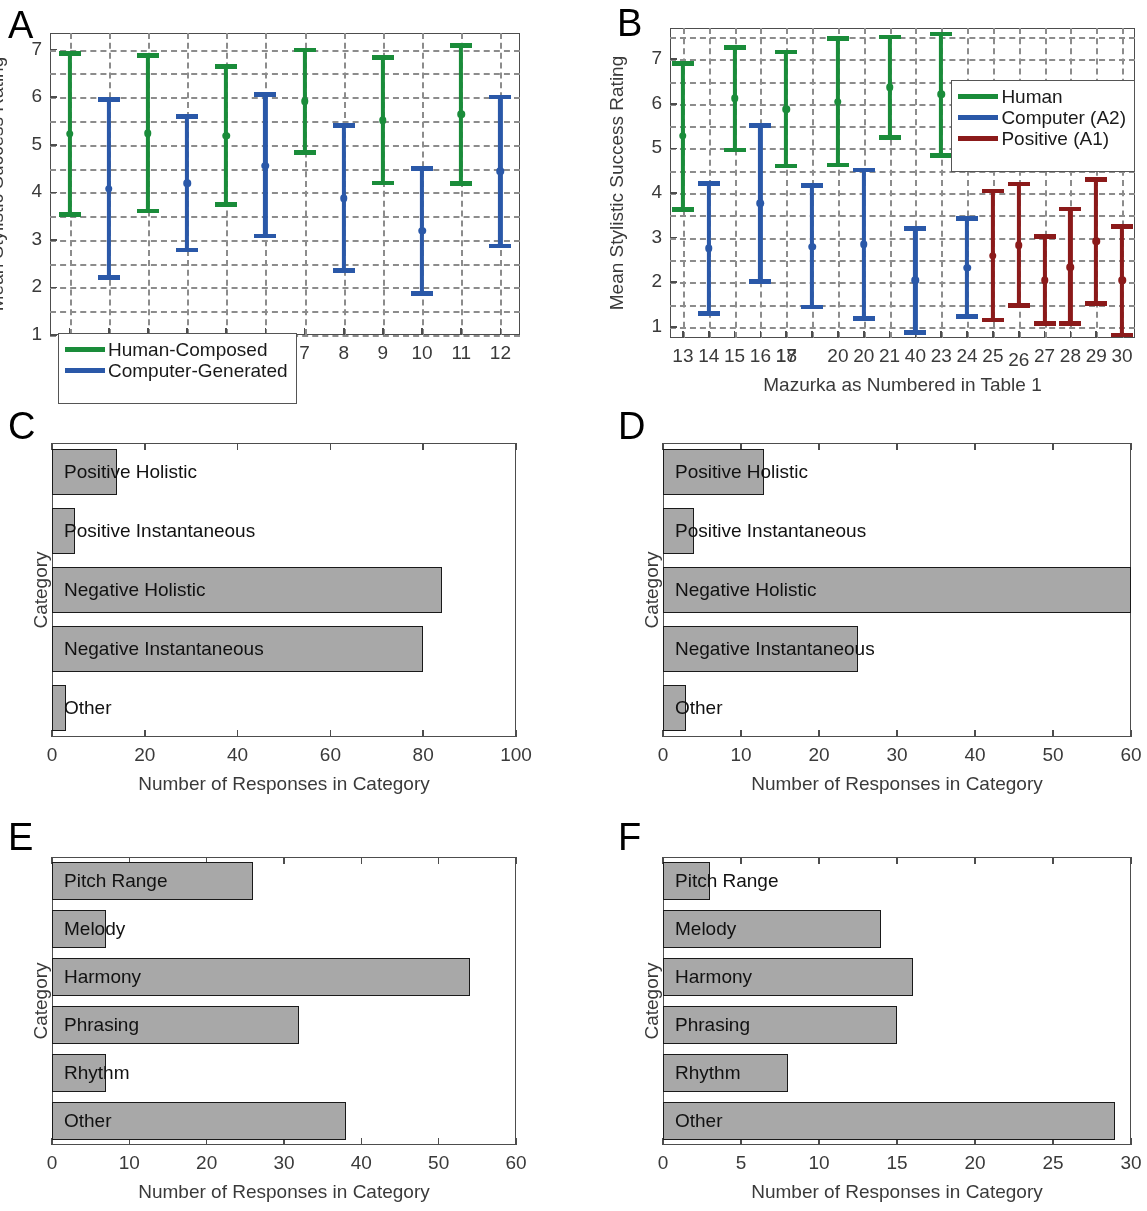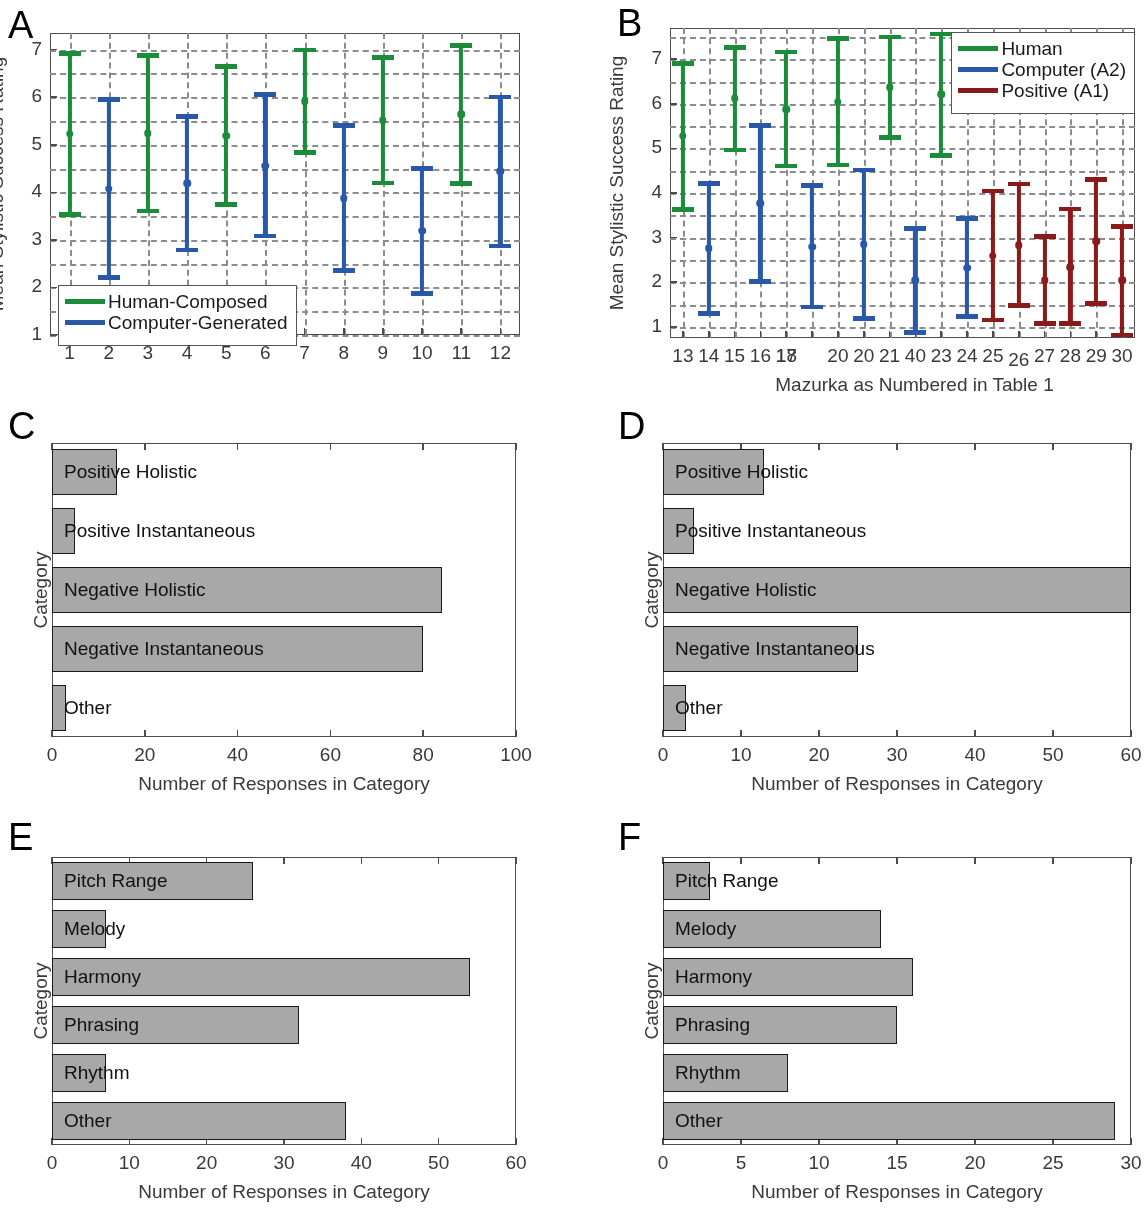--- a/index.html
+++ b/index.html
@@ -81,22 +81,23 @@
     position: absolute;
     left: 50%;
     width: 7.5px; height: 7.5px;
     border-radius: 50%;
     transform: translate(-50%, -50%);
   }
   .legend {
     position: absolute;
     background: #ffffff;
     border: 1.3px solid #555;
-    padding: 5px 8px 12px 6px;
+    padding: 5px 8px 22px 6px;
     z-index: 30;
+    margin-top: 48px;
   }
   .legend-row {
     display: flex;
     align-items: center;
     height: 21px;
   }
   .legend-swatch {
     width: 40px; height: 5px;
     margin-right: 3px;
     flex: 0 0 auto;
@@ -460,21 +461,21 @@
         <div class="cap" style="top: 0px; background: rgb(139, 26, 26);"></div>
         <div class="cap" style="bottom: 0px; background: rgb(139, 26, 26);"></div>
         <div class="dot" style="top: 64.2302px; background: rgb(139, 26, 26);"></div>
       </div>
       <div class="errbar" style="left: 1108.08px; top: 224.259px; width: 28px; height: 112.849px;">
         <div class="stem" style="top: 0px; height: 100%; background: rgb(139, 26, 26);"></div>
         <div class="cap" style="top: 0px; background: rgb(139, 26, 26);"></div>
         <div class="cap" style="bottom: 0px; background: rgb(139, 26, 26);"></div>
         <div class="dot" style="top: 56.2014px; background: rgb(139, 26, 26);"></div>
       </div>
-      <div class="axis-title" style="left: 902.5px; top: 374px; transform: translateX(-50%); margin-left: 12px;">Mazurka as Numbered in Table 1</div>
+      <div class="axis-title" style="left: 902.5px; top: 374px; transform: translateX(-50%);">Mazurka as Numbered in Table 1</div>
       <div class="axis-title vertical" style="left: 606px; top: 183px; transform: rotate(-90deg) translateX(-50%);">Mean Stylistic Success Rating</div>
       <div class="legend" style="right: 12px; top: 32px;">
         <div class="legend-row">
           <span class="legend-swatch" style="background: rgb(26, 140, 58);"></span>
           <span class="legend-text">Human</span>
         </div>
         <div class="legend-row">
           <span class="legend-swatch" style="background: rgb(42, 88, 168);"></span>
           <span class="legend-text">Computer (A2)</span>
         </div>

